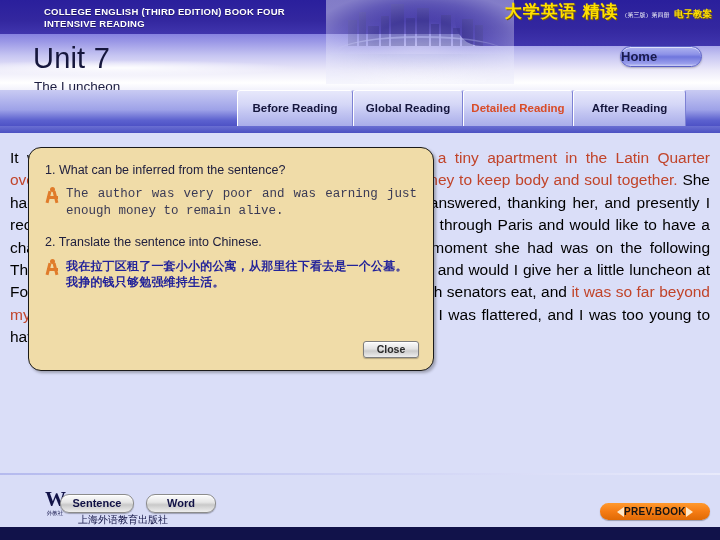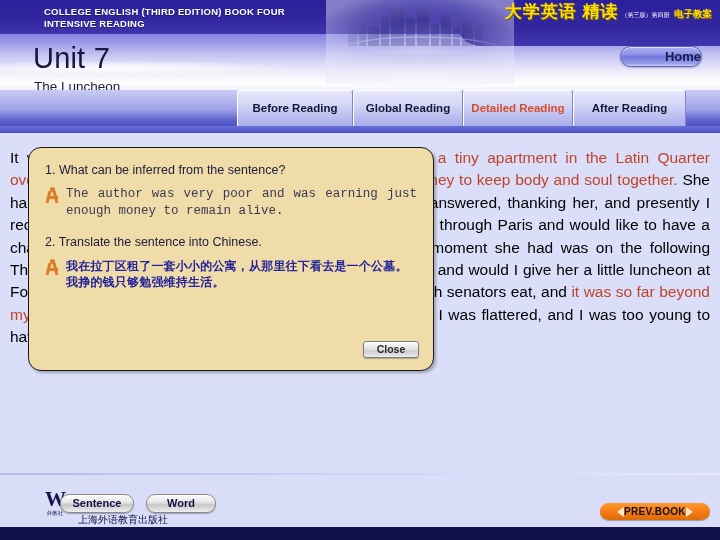--- a/index.html
+++ b/index.html
@@ -92,21 +92,21 @@
                text-shadow: 1px 1px 0 #7a5c00; }
 
   .home-btn {
     position: absolute; right: 18px; top: 46px;
     width: 82px; height: 21px;
     border-radius: 11px;
     background: linear-gradient(to bottom, #aeb3ef 0%, #8e93e8 38%, #6f76dd 52%, #9ba0ec 88%, #cfd2f7 100%);
     border: 1px solid #5b60c6;
     color: #191a4d;
     font-size: 13px; font-weight: bold;
-    text-align: right; line-height: 19px;
+    text-align: left; line-height: 19px;
     box-shadow: 0 1px 2px rgba(0,0,0,.25), inset 0 1px 0 rgba(255,255,255,.6);
     cursor: pointer;
   }
 
   .unit-title {
     position: absolute; left: 33px; top: 42px;
     font-size: 29px; color: #16173d; font-weight: normal;
     letter-spacing: .2px;
   }
   .unit-sub {

